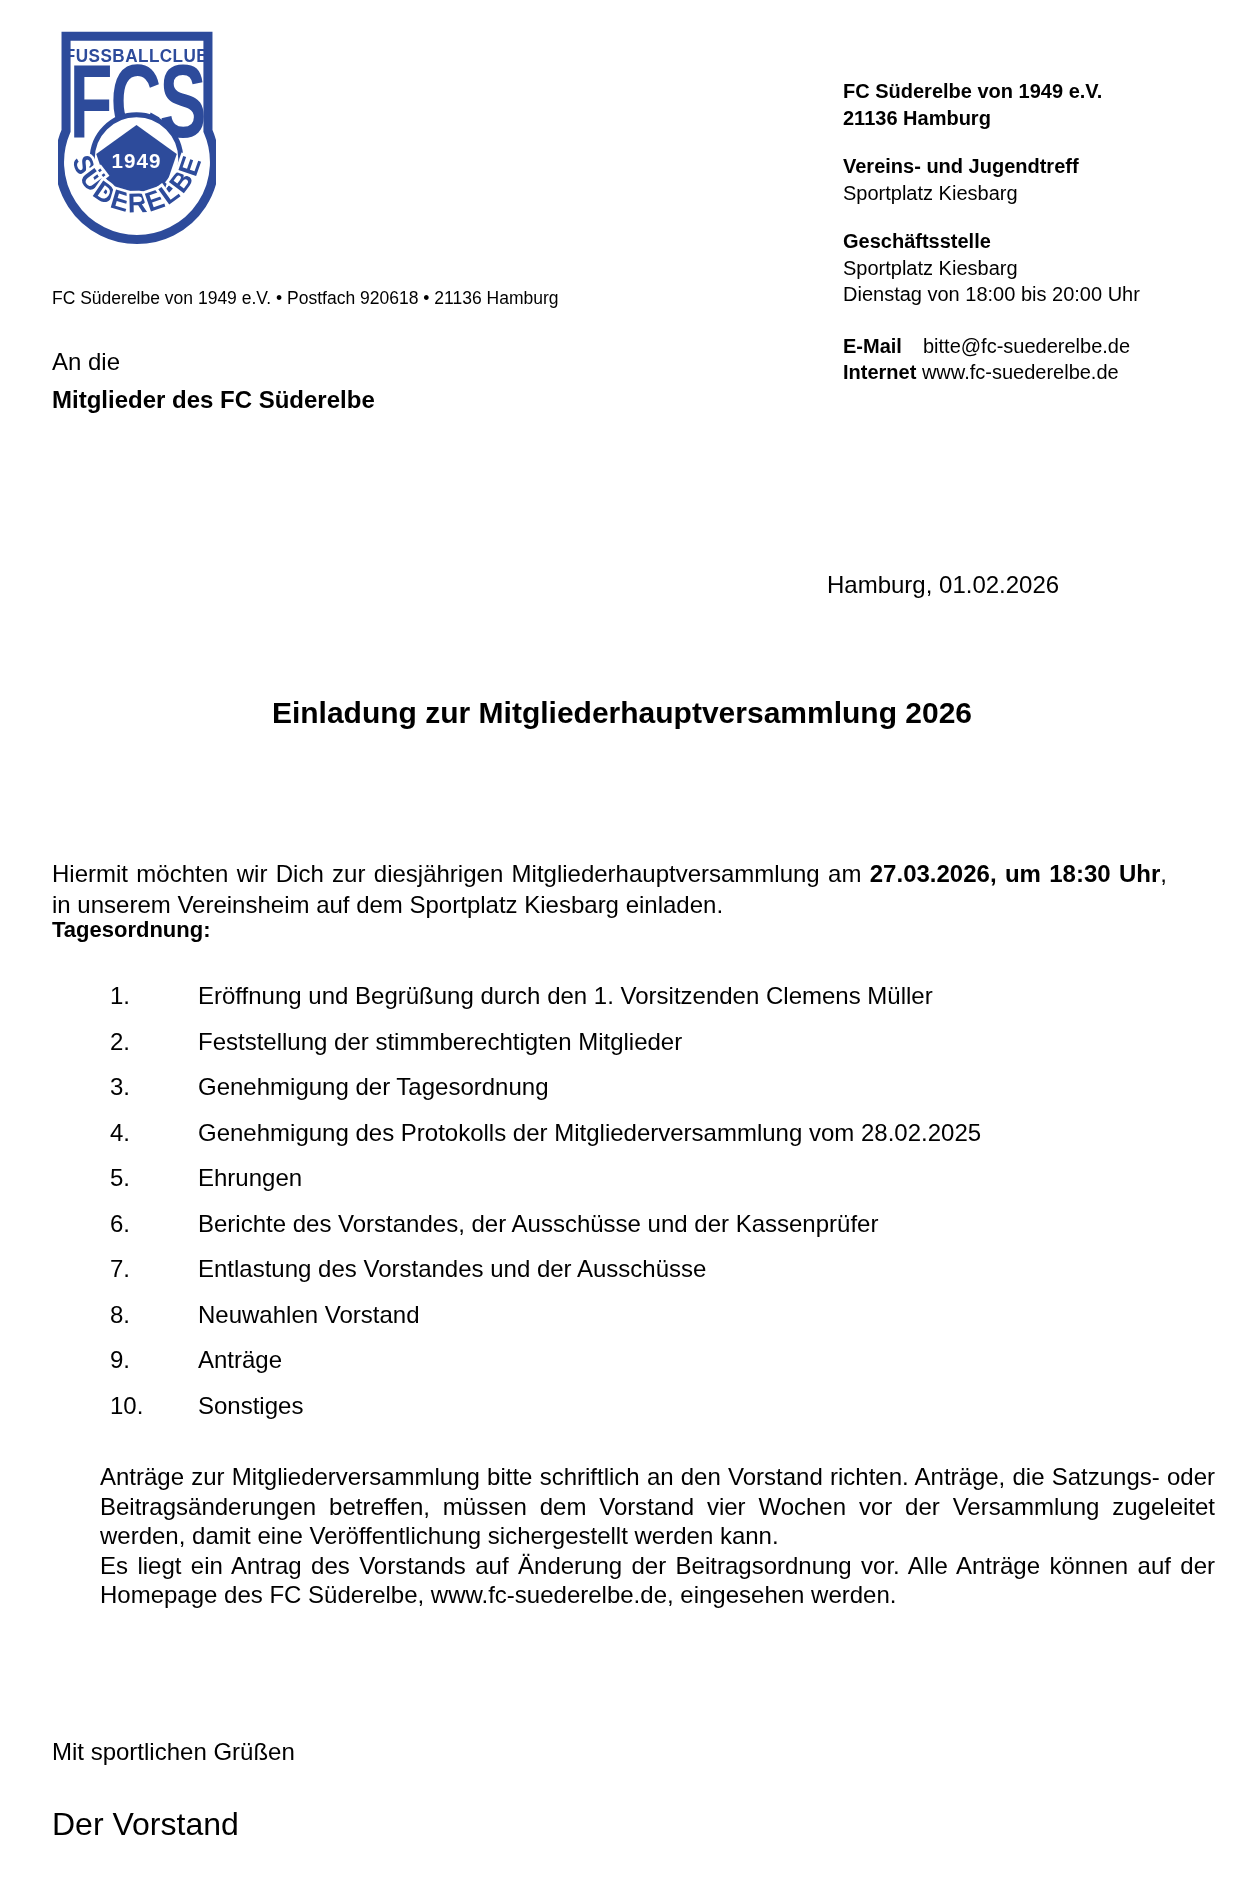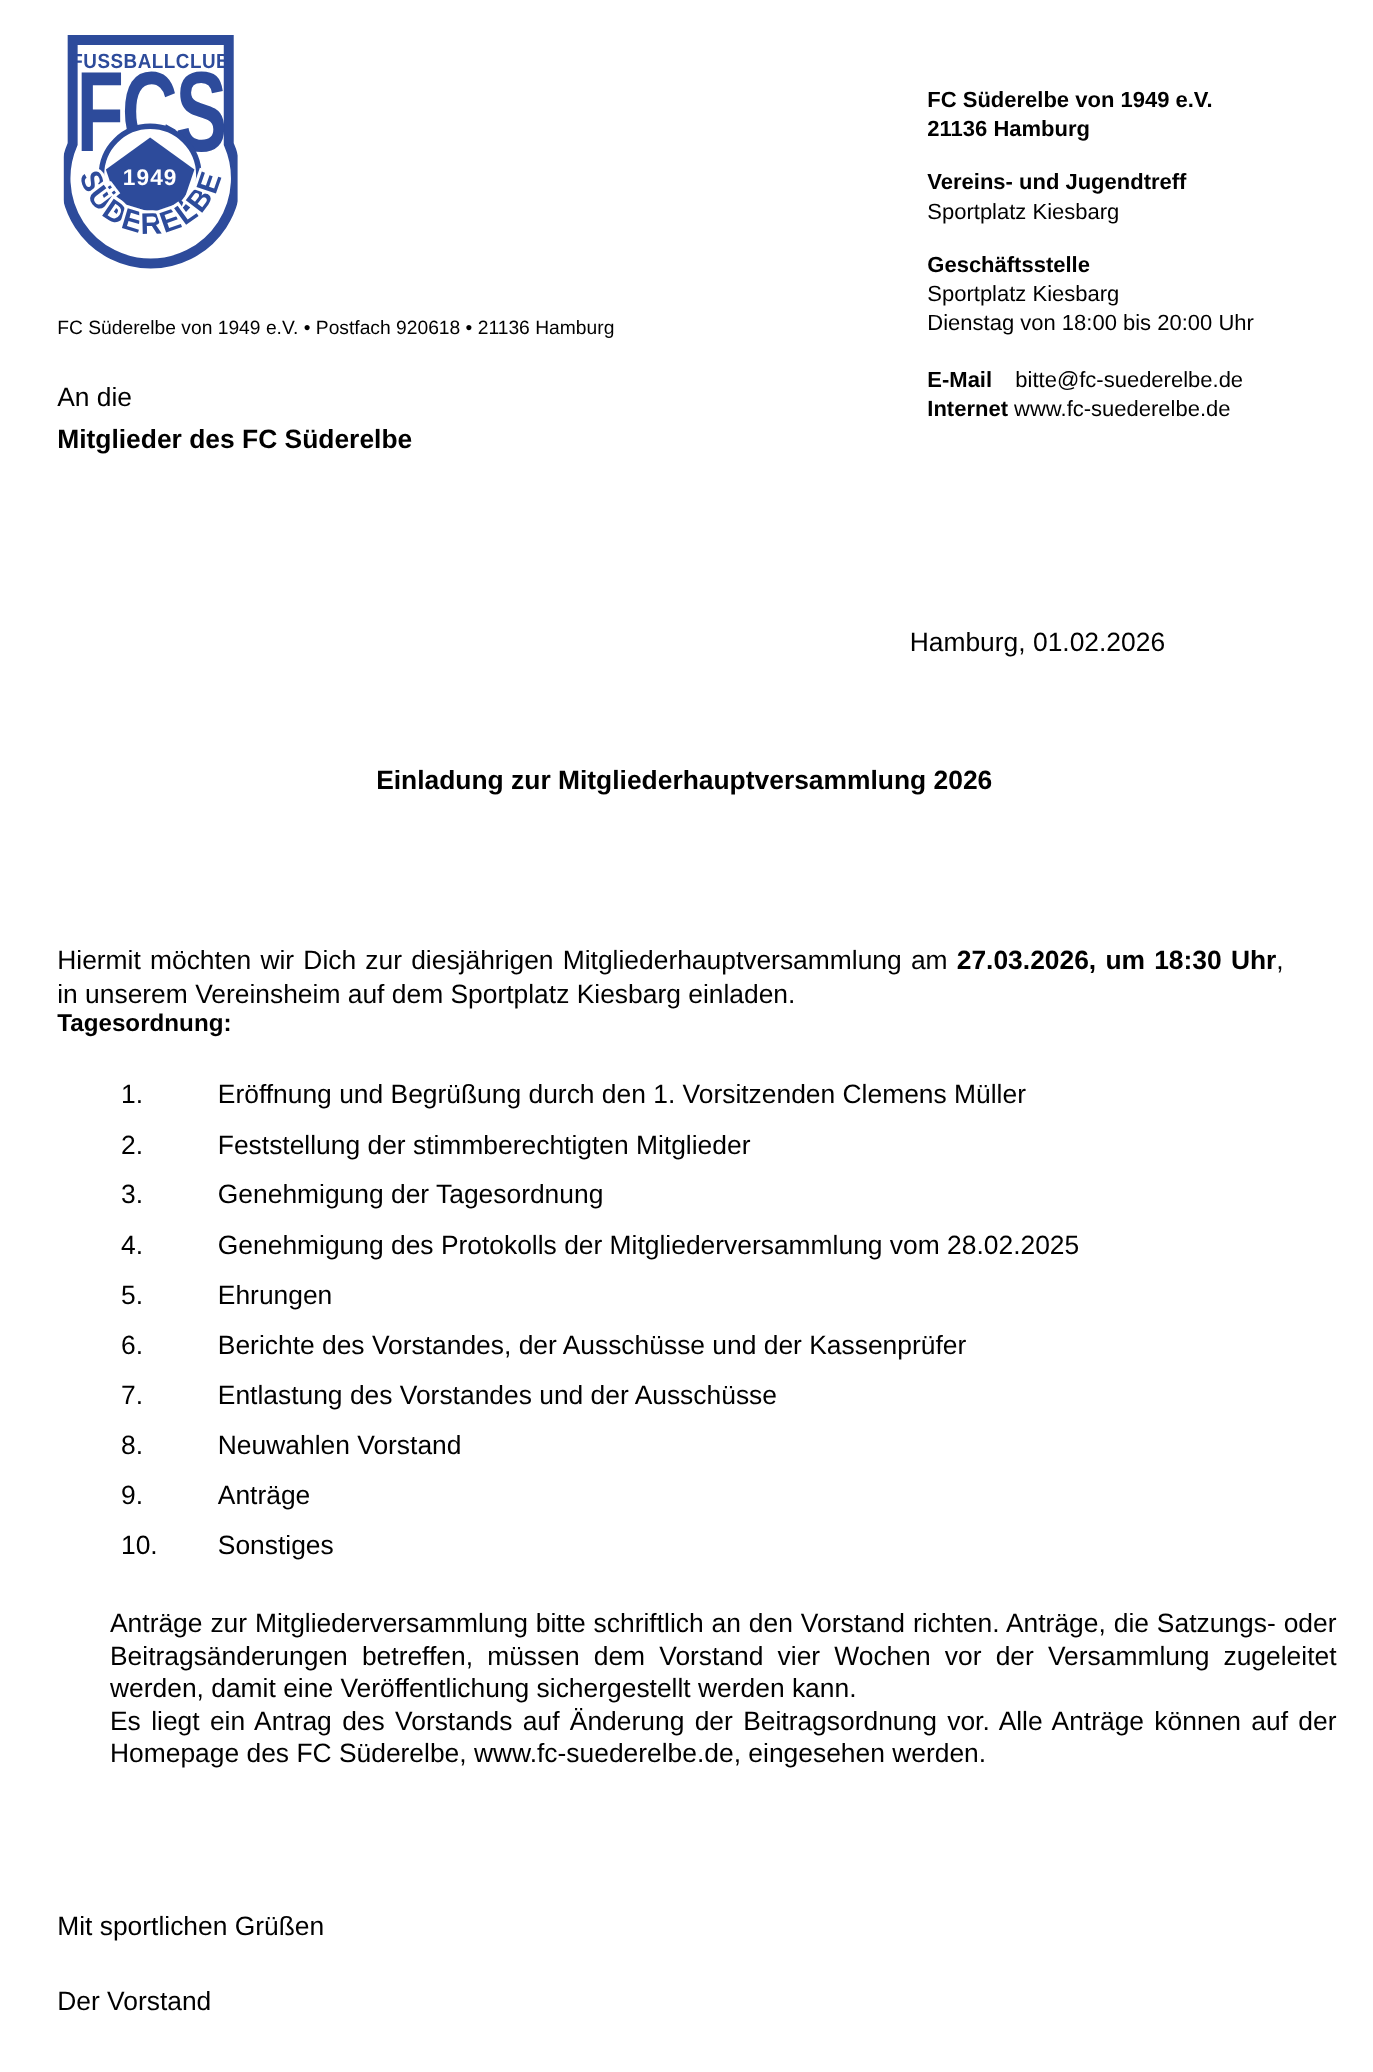--- a/index.html
+++ b/index.html
@@ -30,21 +30,21 @@
 
   
   #sender-line { left:52px; top:288px; font-size:17.5px; }
   #recipient-salutation { left:52px; top:348px; font-size:24px; }
   #recipient-name { left:52px; top:386px; font-size:24px; font-weight:bold; }
 
   #dateline { left:827px; top:571px; font-size:24px; }
 
   #letter-title {
     left:52px; top:696px; width:1140px;
-    text-align:center; font-size:24px; font-weight:bold;
+    text-align:center; font-size:30px; font-weight:bold;
   }
 
   #intro-paragraph {
     left:52px; top:835px; width:1115px;
     font-size:24px; line-height:30.5px;
     text-align:justify;
   }
 
   #agenda-heading { left:52px; top:917px; font-size:22px; font-weight:bold;text-align:center; }
 
@@ -53,21 +53,21 @@
   .agenda-num { margin-left:58px; width:88px; flex:none; }
   .agenda-text { flex:1; }
 
   #notes-block {
     left:52px; top:1462px; width:1115px;
     font-size:24px; line-height:29.5px;margin-left:48px;
   }
   #notes-block p { margin:0; text-align:justify; }
 
   #closing-salutation { left:52px; top:1738px; font-size:24px; }
-  #closing-signature  { left:52px; top:1806px; font-size:24px; }
+  #closing-signature  { left:52px; top:1806px; font-size:32px; }
 </style>
 </head>
 <body>
 
 <svg id="logo" class="abs" viewBox="0 0 157 218">
   <path d="M 8 6 H 149 V 100 A 77 77 0 1 1 8 100 Z" fill="#ffffff" stroke="#2d4b9b" stroke-width="9"></path>
 
   <g transform="translate(78.5,31) scale(0.92,1)">
     <text text-anchor="middle" font-size="18.5" font-weight="bold" letter-spacing="0.5" fill="#2d4b9b">FUSSBALLCLUB</text>
   </g>

